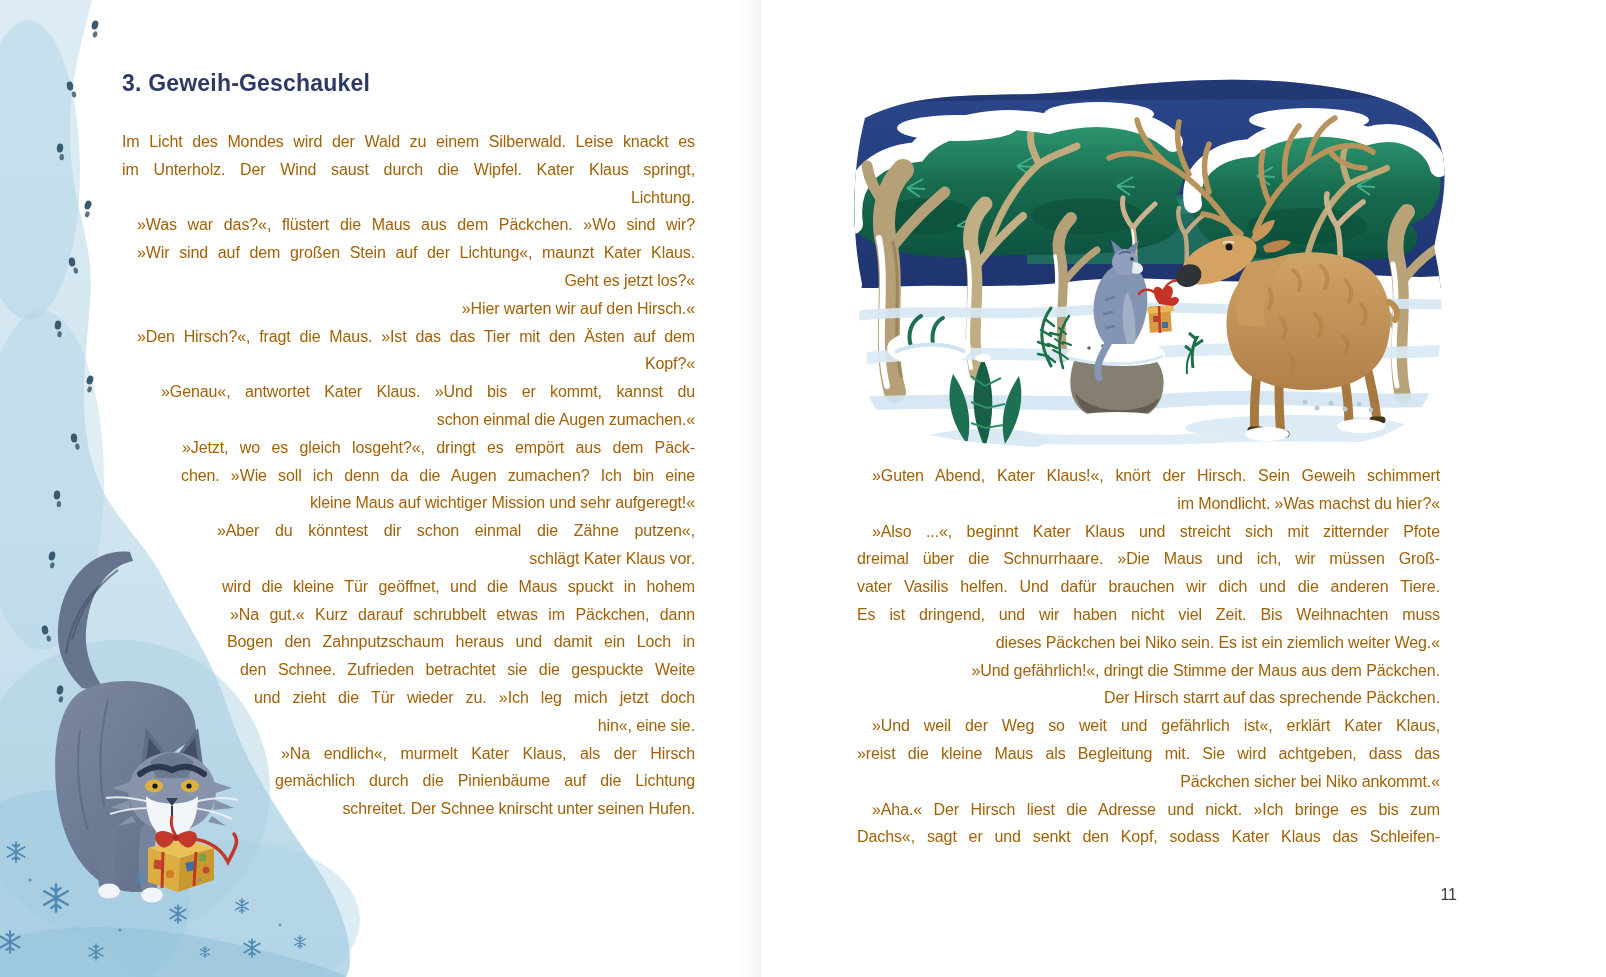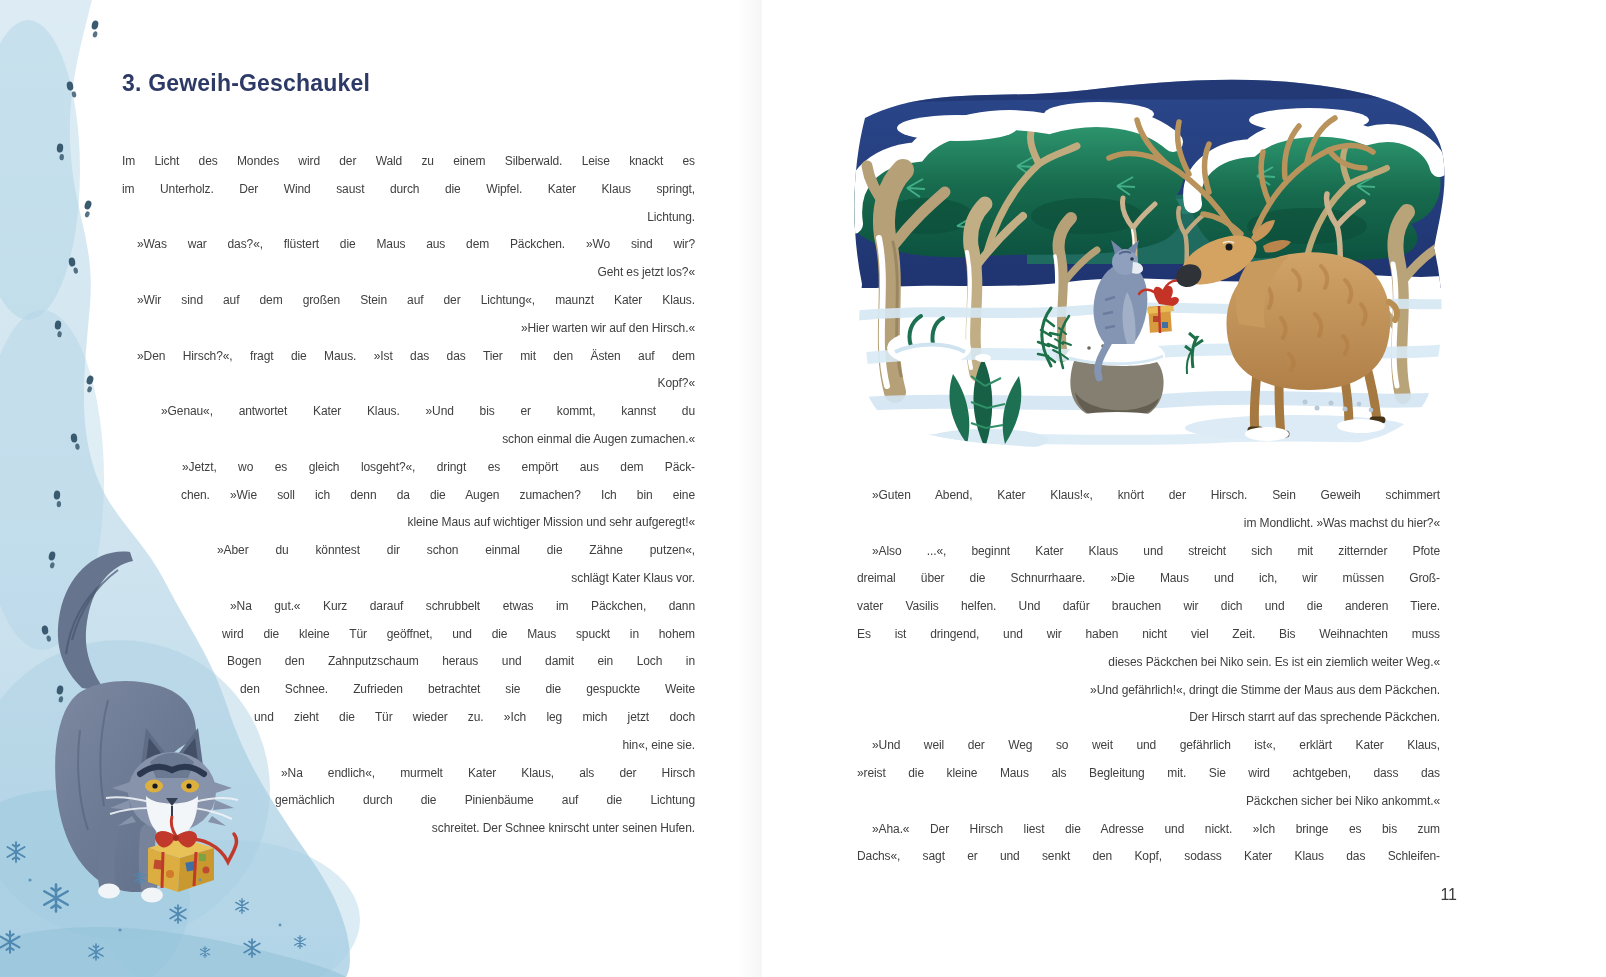--- a/index.html
+++ b/index.html
@@ -4,21 +4,21 @@
 <style>
   html,body{margin:0;padding:0;background:#ffffff;}
   .canvas{position:relative;width:1606px;height:977px;background:#ffffff;overflow:hidden;
           font-family:"Liberation Sans",sans-serif;color:#262626;}
   .page{position:absolute;top:0;height:977px;background:#ffffff;}
   .page.left{left:0;width:800px;}
   .page.right{left:762px;width:803px;}
   .illu{position:absolute;}
   h1.chapter{position:absolute;left:122px;top:70px;margin:0;font-size:23px;font-weight:bold;
              color:#2e3a66;letter-spacing:.2px;}
-  .text{position:absolute;font-size:12px;letter-spacing:-0.1px;color:#404040;margin-top:20px;}
+  .text{position:absolute;font-size:16px;letter-spacing:-0.1px;color:#a16207;}
   .text.leftcol{left:122px;top:128px;width:573px;}
   .text.rightcol{left:95px;top:462px;width:583px;}
   .line{height:27.8px;line-height:27.8px;box-sizing:border-box;width:100%;text-align:right;
         white-space:nowrap;}
   .line.j{white-space:normal;text-align:justify;text-align-last:justify;}
   .pagenum{position:absolute;left:95px;top:886px;width:600px;text-align:right;font-size:16px;
            color:#3c3c3c;}
   .gutter{position:absolute;top:0;right:0;width:62px;height:977px;pointer-events:none;
           background:linear-gradient(to right,rgba(130,130,130,0),rgba(120,120,120,.14) 78%,rgba(92,92,92,.34));}
   .spine{position:absolute;left:799px;top:0;width:4px;height:977px;
@@ -182,34 +182,34 @@
       </g>
     </svg>
 
     <h1 class="chapter">3. Geweih-Geschaukel</h1>
 
     <div class="text leftcol" id="leftText">
         <div class="line j" style="padding-left: 0px;">Im Licht des Mondes wird der Wald zu einem Silberwald. Leise knackt es</div>
         <div class="line j" style="padding-left: 0px;">im Unterholz. Der Wind saust durch die Wipfel. Kater Klaus springt,</div>
         <div class="line" style="padding-left: 0px;">Lichtung.</div>
         <div class="line j" style="padding-left: 15px;">»Was war das?«, flüstert die Maus aus dem Päckchen. »Wo sind wir?</div>
+        <div class="line j" style="padding-left: 15px;">»Wir sind auf dem großen Stein auf der Lichtung«, maunzt Kater Klaus.</div>
         <div class="line" style="padding-left: 0px;">Geht es jetzt los?«</div>
-        <div class="line j" style="padding-left: 15px;">»Wir sind auf dem großen Stein auf der Lichtung«, maunzt Kater Klaus.</div>
         <div class="line" style="padding-left: 0px;">»Hier warten wir auf den Hirsch.«</div>
         <div class="line j" style="padding-left: 15px;">»Den Hirsch?«, fragt die Maus. »Ist das das Tier mit den Ästen auf dem</div>
         <div class="line" style="padding-left: 2px;">Kopf?«</div>
         <div class="line j" style="padding-left: 39px;">»Genau«, antwortet Kater Klaus. »Und bis er kommt, kannst du</div>
         <div class="line" style="padding-left: 37px;">schon einmal die Augen zumachen.«</div>
         <div class="line j" style="padding-left: 60px;">»Jetzt, wo es gleich losgeht?«, dringt es empört aus dem Päck-</div>
         <div class="line j" style="padding-left: 59px;">chen. »Wie soll ich denn da die Augen zumachen? Ich bin eine</div>
         <div class="line" style="padding-left: 72px;">kleine Maus auf wichtiger Mission und sehr aufgeregt!«</div>
         <div class="line j" style="padding-left: 95px;">»Aber du könntest dir schon einmal die Zähne putzen«,</div>
         <div class="line" style="padding-left: 87px;">schlägt Kater Klaus vor.</div>
+        <div class="line j" style="padding-left: 100px;">wird die kleine Tür geöffnet, und die Maus spuckt in hohem</div>
         <div class="line j" style="padding-left: 108px;">»Na gut.« Kurz darauf schrubbelt etwas im Päckchen, dann</div>
-        <div class="line j" style="padding-left: 100px;">wird die kleine Tür geöffnet, und die Maus spuckt in hohem</div>
         <div class="line j" style="padding-left: 105px;">Bogen den Zahnputzschaum heraus und damit ein Loch in</div>
         <div class="line j" style="padding-left: 118px;">den Schnee. Zufrieden betrachtet sie die gespuckte Weite</div>
         <div class="line j" style="padding-left: 132px;">und zieht die Tür wieder zu. »Ich leg mich jetzt doch</div>
         <div class="line" style="padding-left: 138px;">hin«, eine sie.</div>
         <div class="line j" style="padding-left: 159px;">»Na endlich«, murmelt Kater Klaus, als der Hirsch</div>
         <div class="line j" style="padding-left: 153px;">gemächlich durch die Pinienbäume auf die Lichtung</div>
         <div class="line" style="padding-left: 163px;">schreitet. Der Schnee knirscht unter seinen Hufen.</div>
       </div>
 
     <div class="gutter"></div>

